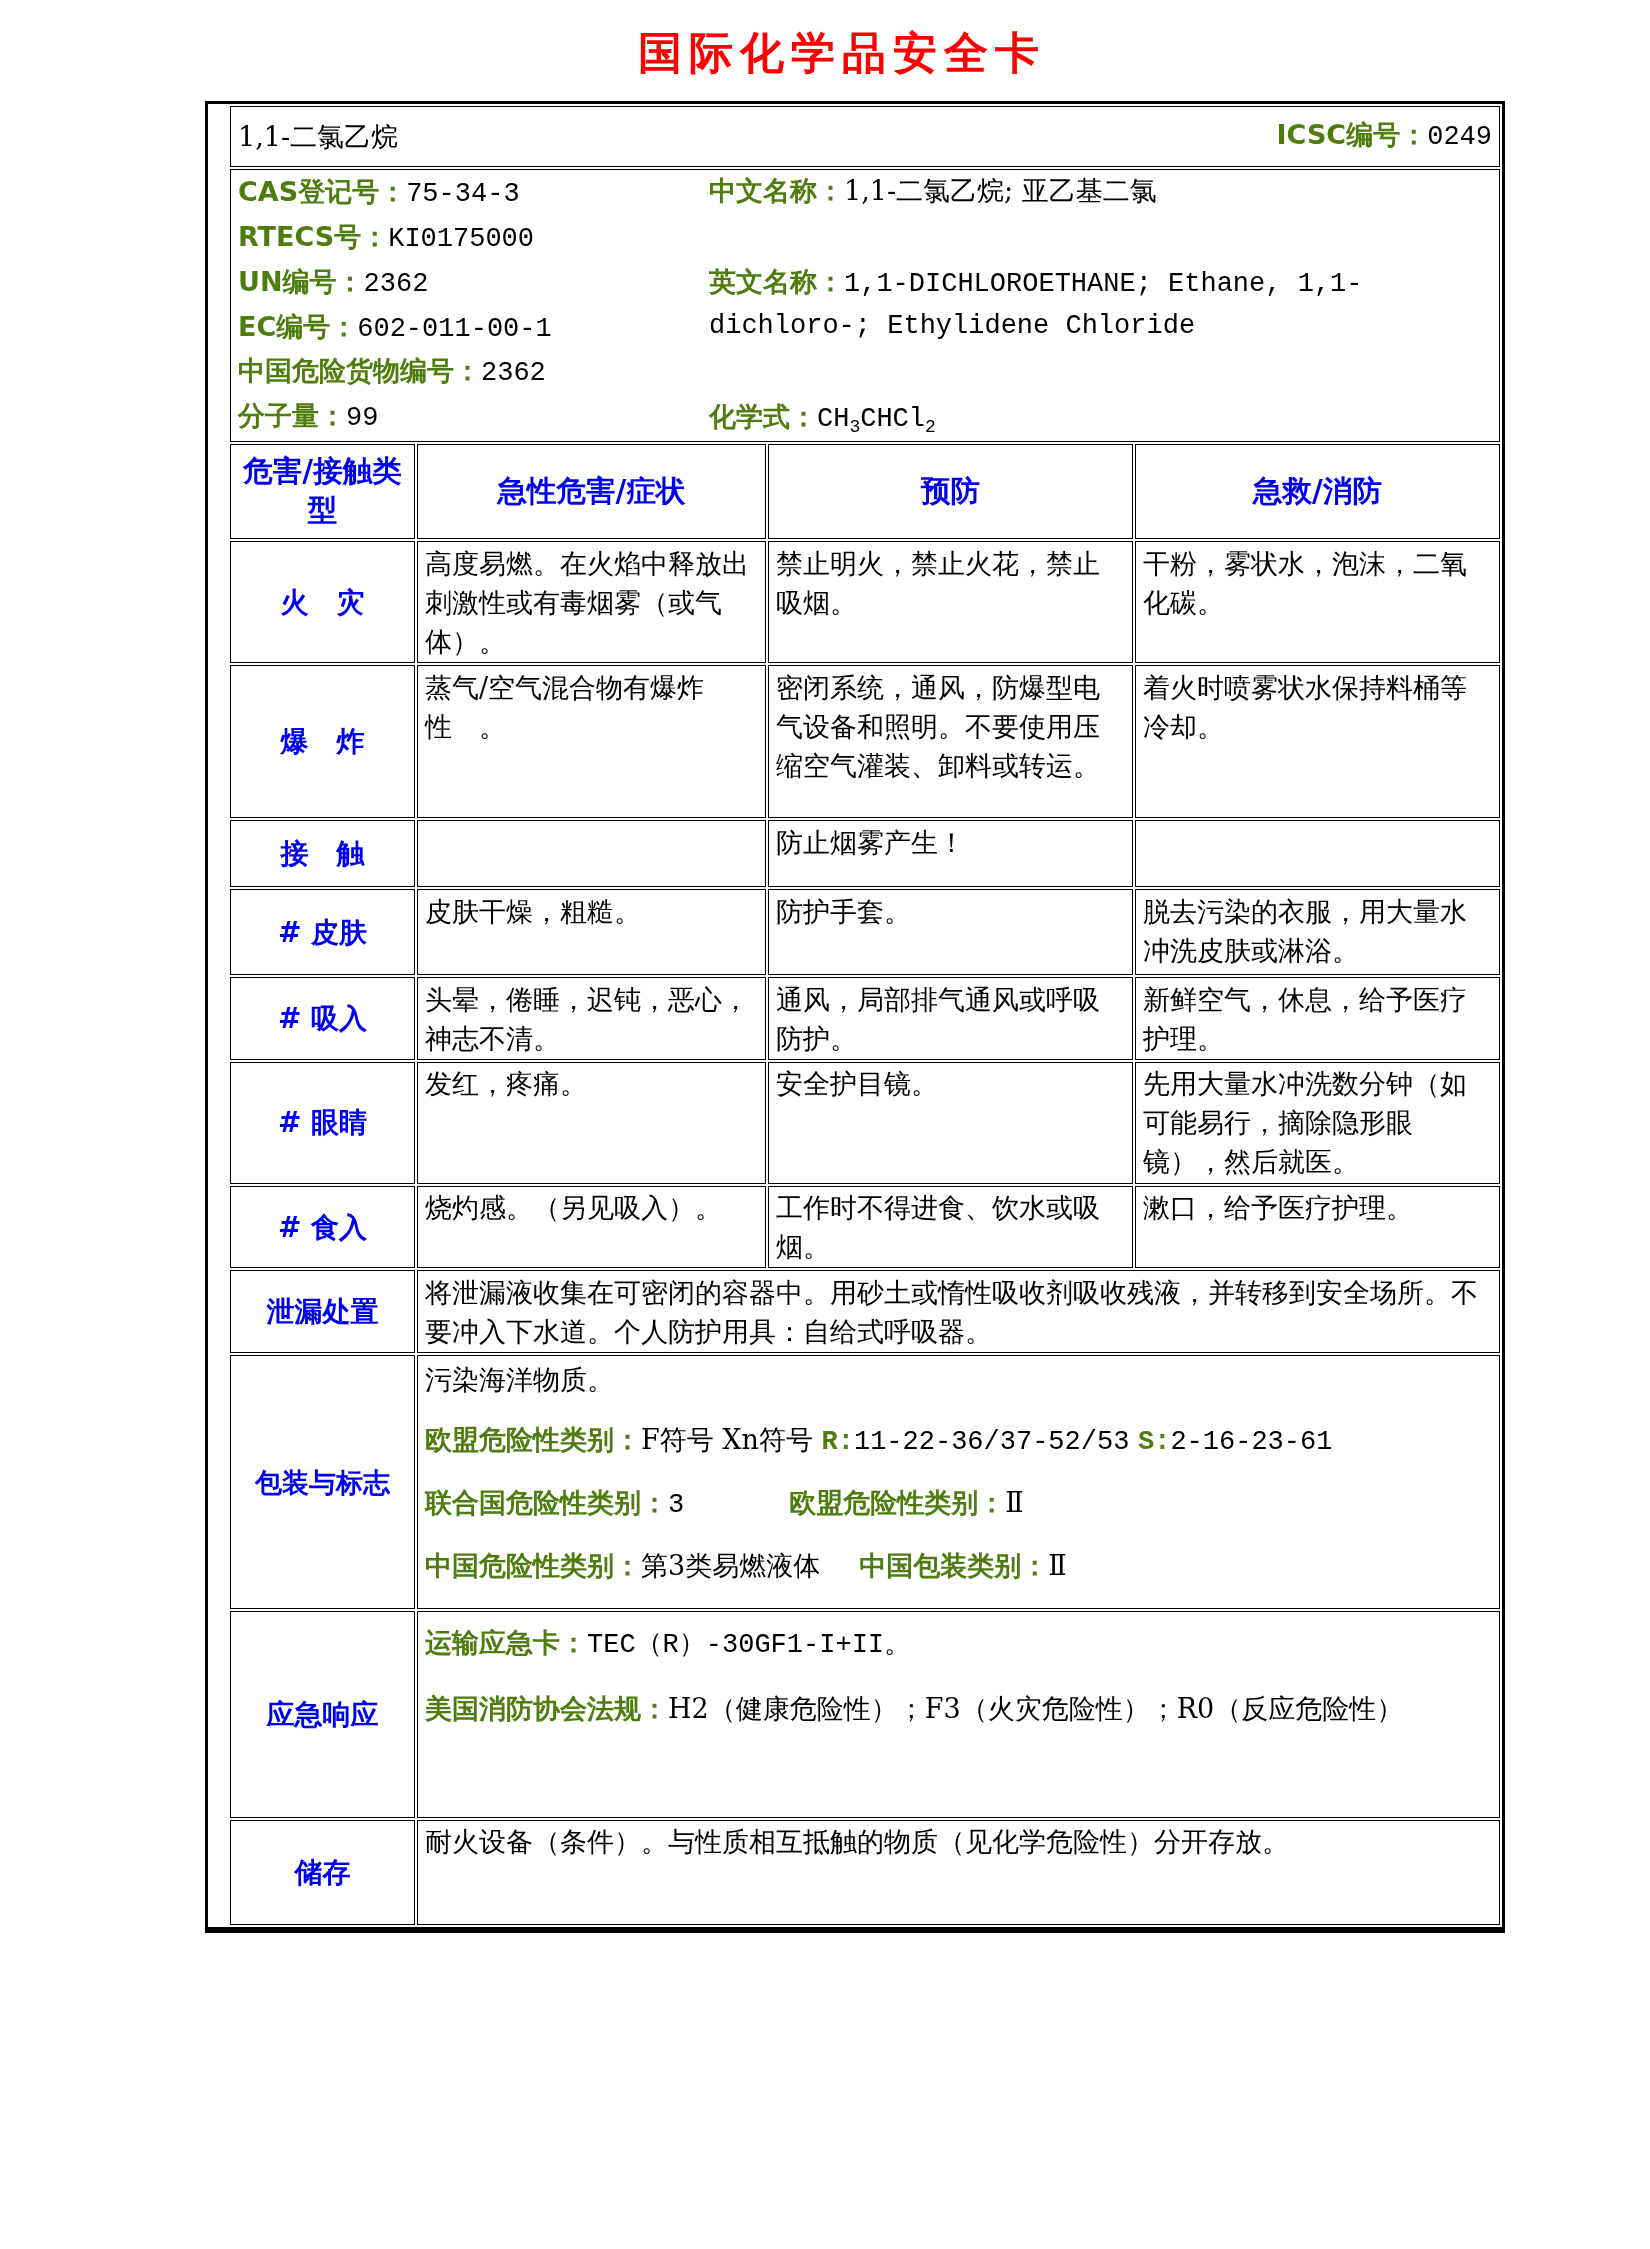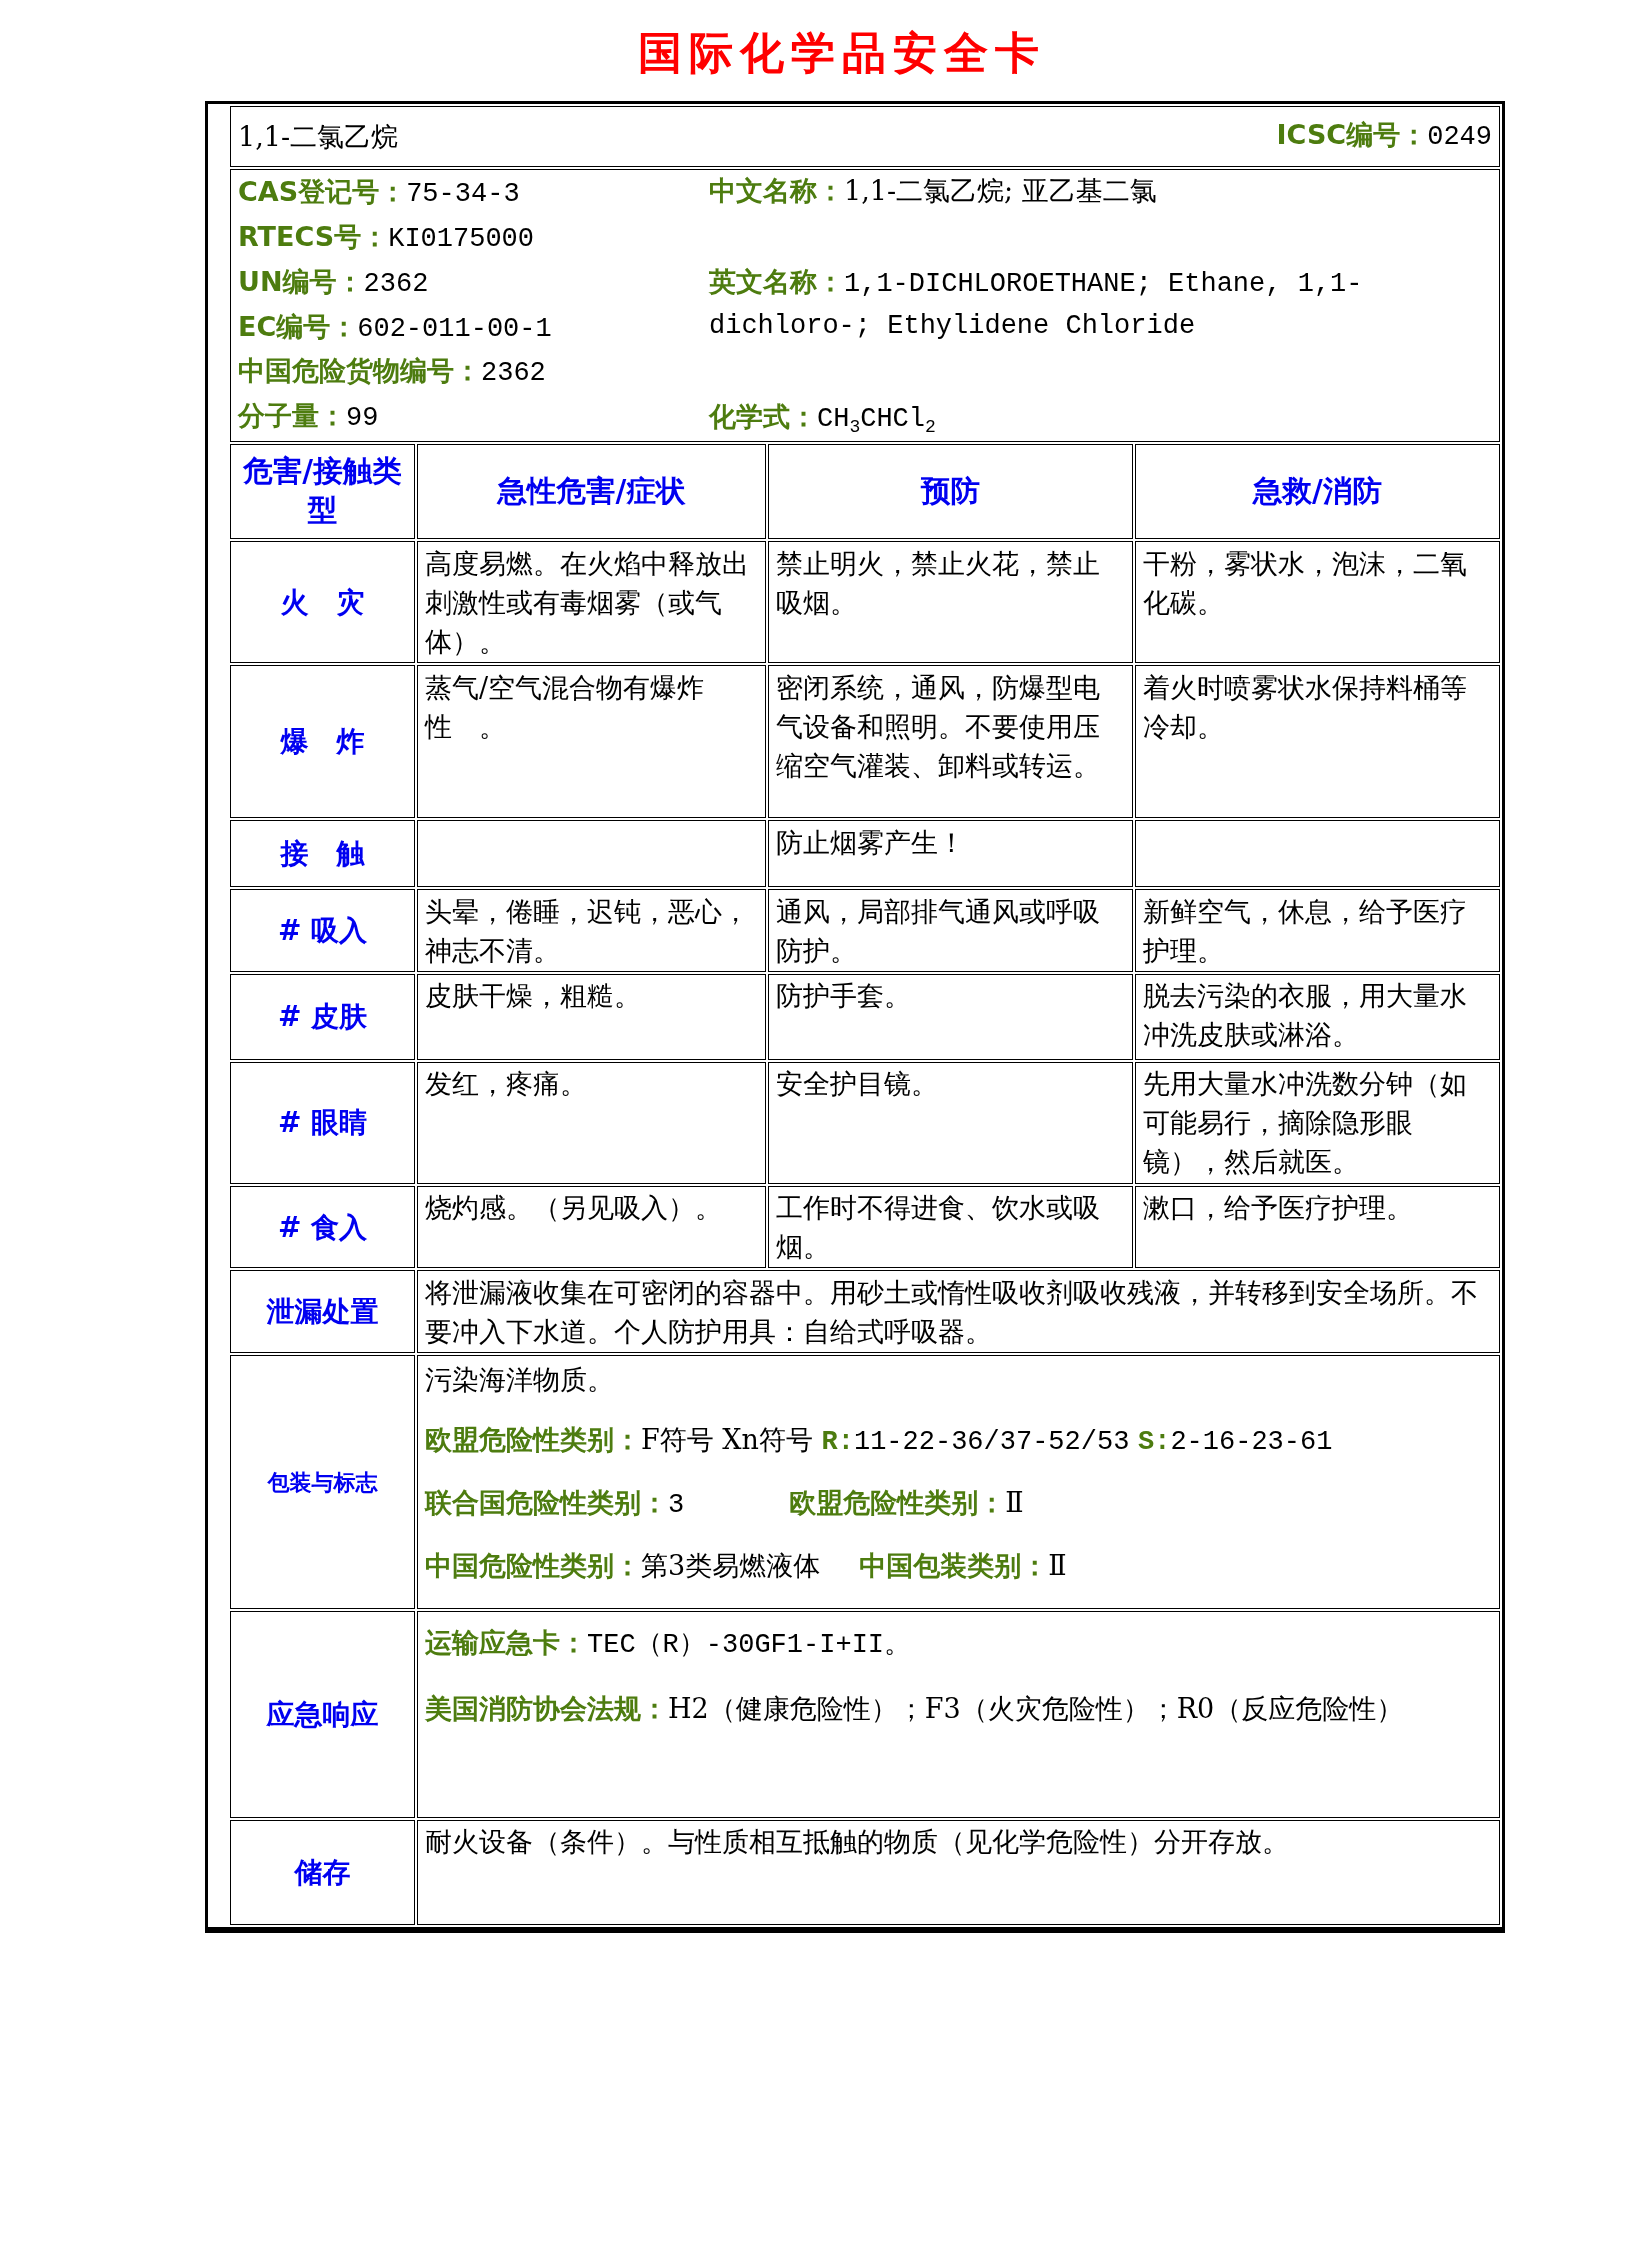--- a/index.html
+++ b/index.html
@@ -106,52 +106,52 @@
     <td class="content">蒸气/空气混合物有爆炸性　。</td>
     <td class="content">密闭系统，通风，防爆型电气设备和照明。不要使用压缩空气灌装、卸料或转运。</td>
     <td class="content">着火时喷雾状水保持料桶等冷却。</td>
   </tr>
   <tr style="height:67px">
     <td class="lblcell">接　触</td>
     <td class="content"></td>
     <td class="content">防止烟雾产生！</td>
     <td class="content"></td>
   </tr>
+  <tr style="height:86px">
+    <td class="lblcell"># 皮肤</td>
+    <td class="content">皮肤干燥，粗糙。</td>
+    <td class="content">防护手套。</td>
+    <td class="content">脱去污染的衣服，用大量水冲洗皮肤或淋浴。</td>
+  </tr>
   <tr style="height:79px">
     <td class="lblcell"># 吸入</td>
     <td class="content">头晕，倦睡，迟钝，恶心，神志不清。</td>
     <td class="content">通风，局部排气通风或呼吸防护。</td>
     <td class="content">新鲜空气，休息，给予医疗护理。</td>
-  </tr>
-  <tr style="height:86px">
-    <td class="lblcell"># 皮肤</td>
-    <td class="content">皮肤干燥，粗糙。</td>
-    <td class="content">防护手套。</td>
-    <td class="content">脱去污染的衣服，用大量水冲洗皮肤或淋浴。</td>
   </tr>
   <tr style="height:116px">
     <td class="lblcell"># 眼睛</td>
     <td class="content">发红，疼痛。</td>
     <td class="content">安全护目镜。</td>
     <td class="content">先用大量水冲洗数分钟（如可能易行，摘除隐形眼镜），然后就医。</td>
   </tr>
   <tr style="height:79px">
     <td class="lblcell"># 食入</td>
     <td class="content">烧灼感。（另见吸入）。</td>
     <td class="content">工作时不得进食、饮水或吸烟。</td>
     <td class="content">漱口，给予医疗护理。</td>
   </tr>
 
   <tr style="height:81px">
     <td class="lblcell">泄漏处置</td>
     <td colspan="3" class="content">将泄漏液收集在可密闭的容器中。用砂土或惰性吸收剂吸收残液，并转移到安全场所。不要冲入下水道。个人防护用具：自给式呼吸器。</td>
   </tr>
 
   <tr style="height:242px">
-    <td class="lblcell" style="font-size:22px">包装与标志</td>
+    <td class="lblcell" style="font-size:27px">包装与标志</td>
     <td colspan="3">
       <div class="pack-line">污染海洋物质。</div>
       <div class="pack-line"><span class="blue">欧盟危险性类别：</span><span>F符号 Xn符号</span> <span class="blue mono">R:</span><span class="mono">11-22-36/37-52/53</span> <span class="blue mono">S:</span><span class="mono">2-16-23-61</span></div>
       <div class="pack-line"><span class="blue">联合国危险性类别：</span><span class="mono">3</span><span class="gap-wide"></span><span class="blue">欧盟危险性类别：</span><span>Ⅱ</span></div>
       <div class="pack-line"><span class="blue">中国危险性类别：</span><span>第3类易燃液体</span><span class="gap-small"></span><span class="blue">中国包装类别：</span><span>Ⅱ</span></div>
     </td>
   </tr>
 
   <tr style="height:207px">
     <td class="lblcell">应急响应</td>

